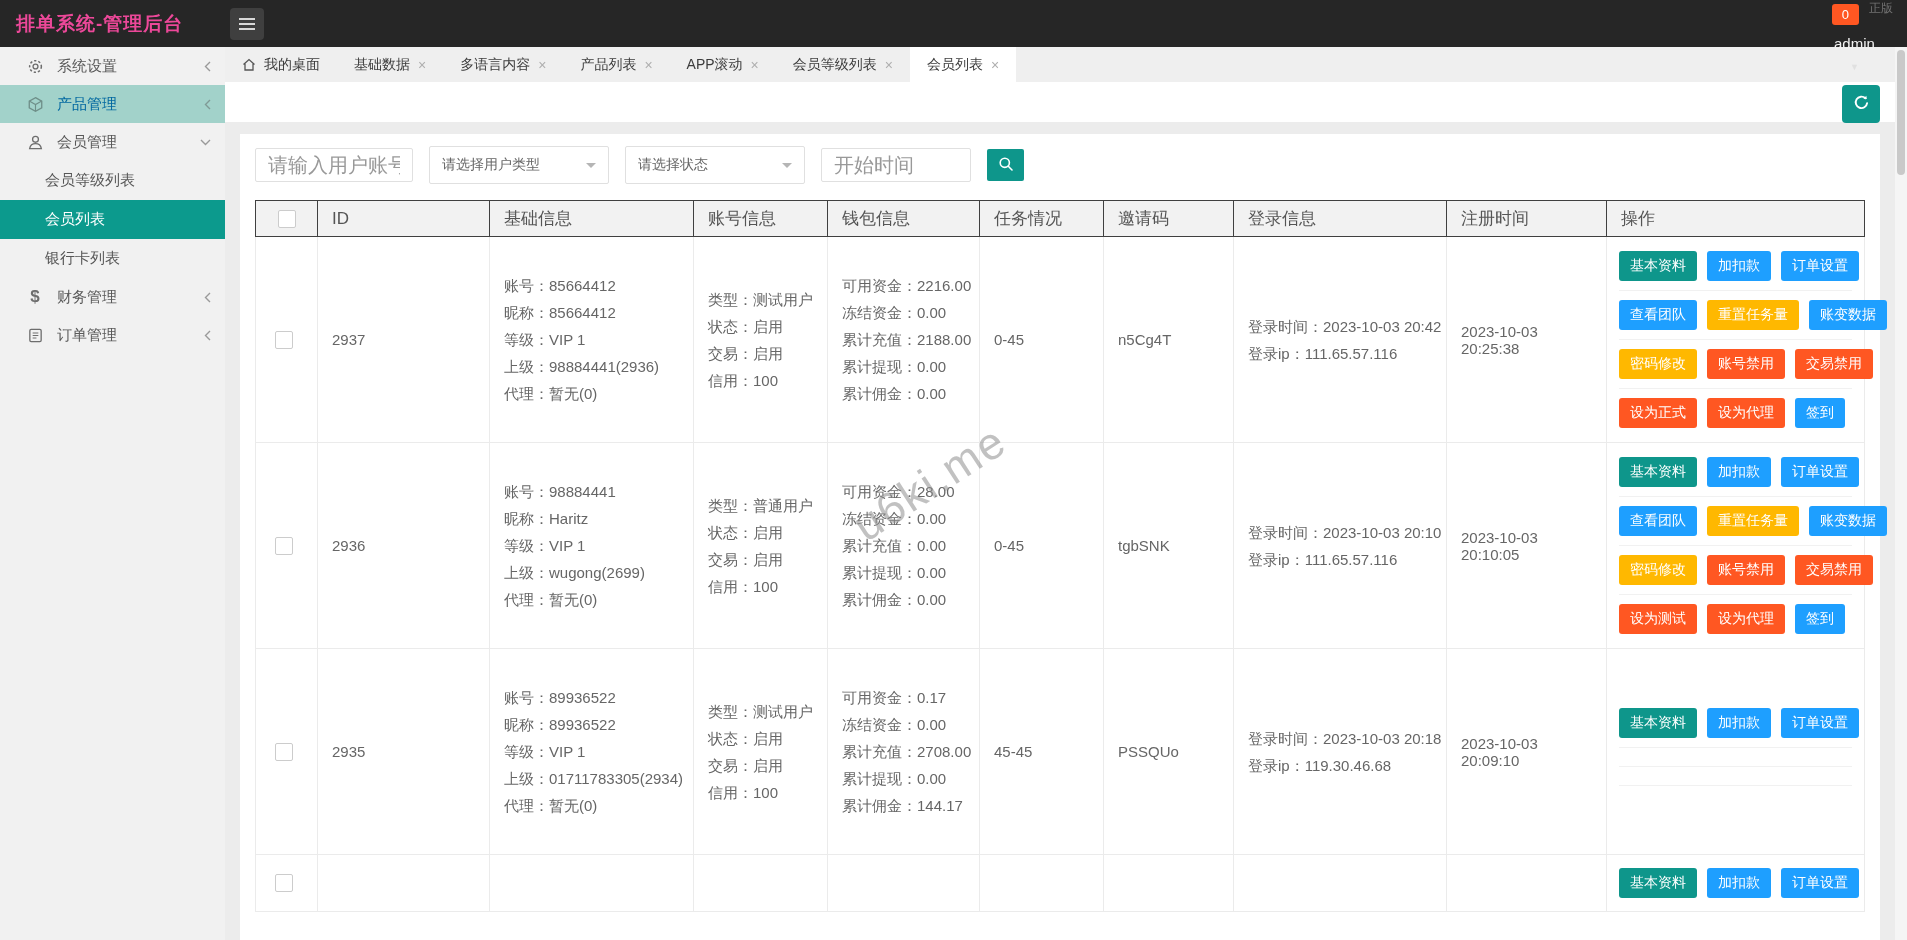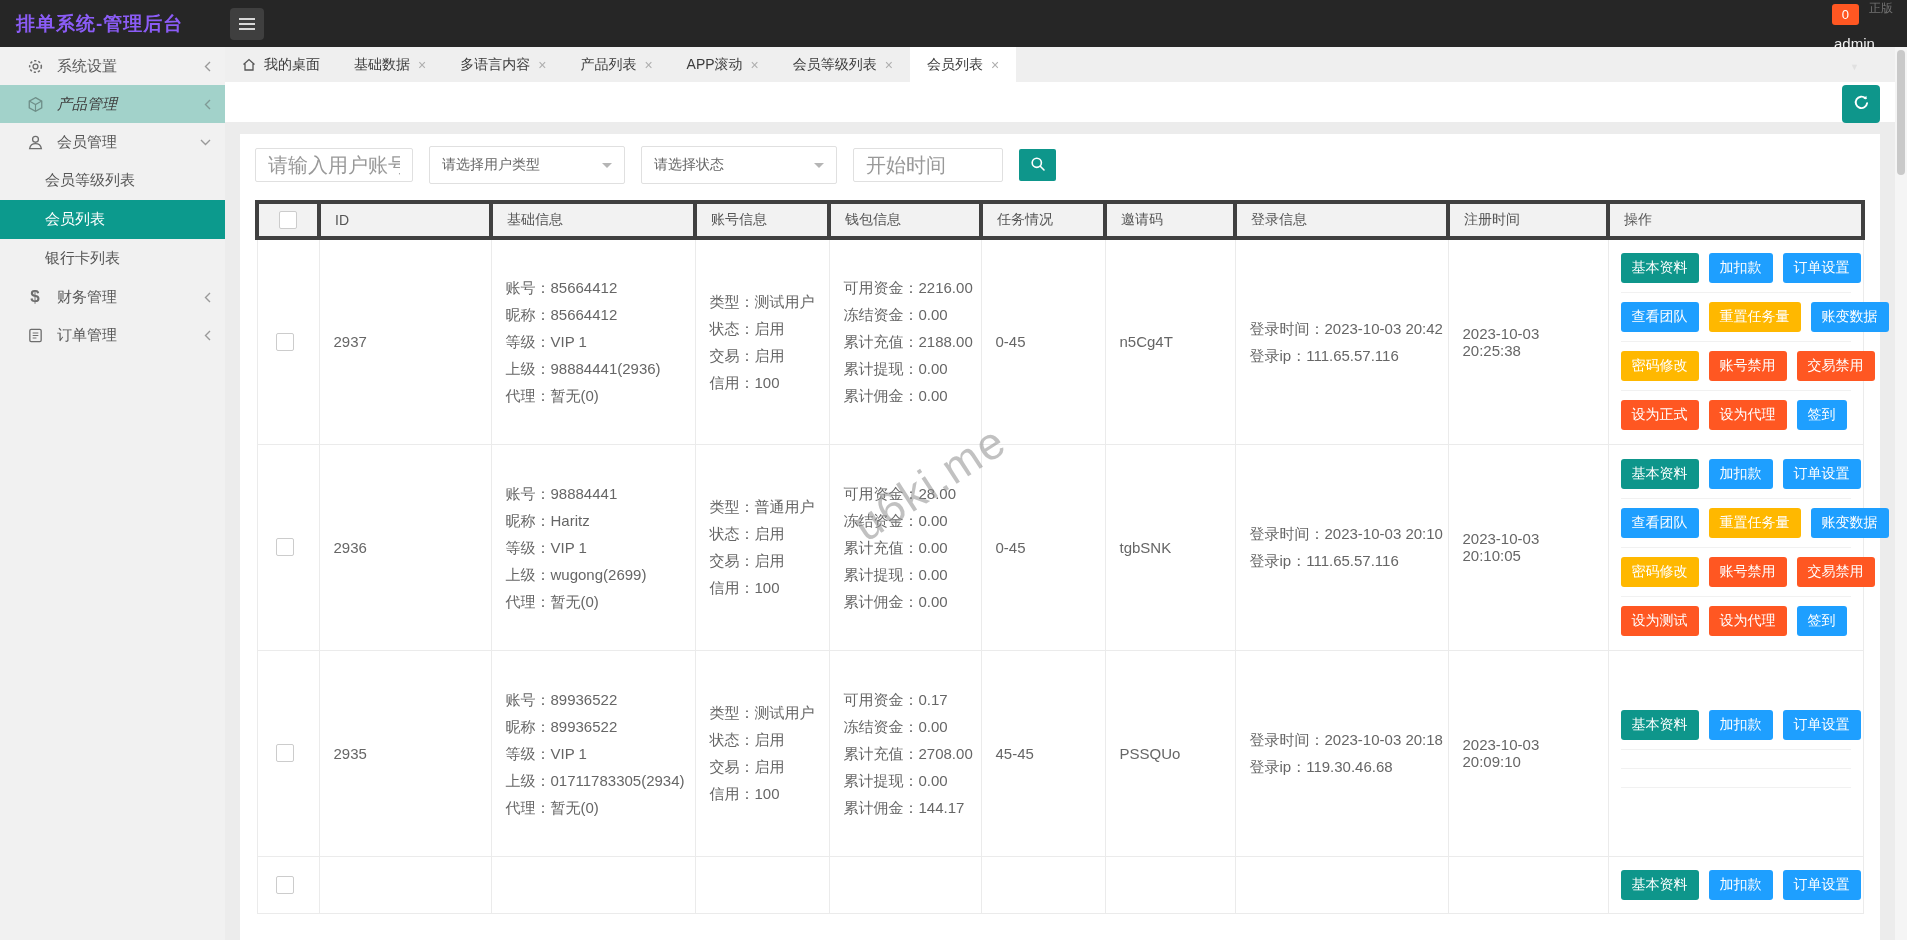--- a/index.html
+++ b/index.html
@@ -1,37 +1,37 @@
 <!DOCTYPE html>
 <html><head>
 <meta charset="utf-8">
 <style>
   * { margin:0; padding:0; box-sizing:border-box; }
   html,body { width:1907px; height:940px; overflow:hidden; }
   body { position:relative; font-family:"Liberation Sans","DejaVu Sans",sans-serif; background:#ececec; color:#333; }
 
   
   .navbar { position:absolute; top:0; left:0; right:0; height:47px; background:#262626; display:flex; align-items:center; z-index:30; }
-  .nav-title { color:#8b5cf6; font-size:19px; font-weight:bold; padding-left:16px; width:218px; letter-spacing:1px; }
+  .nav-title { color:#ec4899; font-size:19px; font-weight:bold; padding-left:16px; width:218px; letter-spacing:1px; }
   .hamburger { width:34px; height:32px; background:#3f3f3f; border-radius:4px; margin-left:12px; display:flex; flex-direction:column; justify-content:center; align-items:center; gap:3px; cursor:pointer; }
   .hamburger i { display:block; width:16px; height:2px; background:#d8d8d8; }
   .nav-right { margin-left:auto; display:flex; align-items:center; gap:10px; padding-right:30px;flex-direction:column; }
   .withdraw-label { color:#f2f2f2; font-size:15px; cursor:pointer; }
   .withdraw-badge { background:#ff5722; color:#fff; font-size:13px; padding:3px 10px; border-radius:3px; margin-right:18px; cursor:pointer; }
   .admin-name { color:#f2f2f2; font-size:15px; cursor:pointer; }
   .admin-caret { color:#e0e0e0; font-size:9px; cursor:pointer; }
   .corner-text { position:absolute; top:0px; right:14px; color:#8a8a8a; font-size:12px; opacity:.75; }
 
   
   .sidebar { position:absolute; top:47px; left:0; bottom:0; width:225px; background:#f1f1f1; z-index:20; }
   .side-item { height:38px; display:flex; align-items:center; padding:0 14px 0 26px; color:#595959; font-size:15px; cursor:pointer; }
   .side-item .s-icon { width:18px; height:18px; margin-right:13px; display:flex; align-items:center; justify-content:center; color:#6e6e6e; flex:none; }
   .side-item .s-label { flex:1; }
   .side-item .chev { color:#9a9a9a; flex:none; display:flex; }
-  .side-item.dim { background:#a2d2ca; color:#404040;font-style:italic; }
+  .side-item.dim { background:#a2d2ca; color:#0369a1; }
   .side-item.dim .s-icon { color:#6f8f89; }
   .side-sub { height:39px; display:flex; align-items:center; padding-left:45px; color:#565656; font-size:15px; cursor:pointer; }
   .side-sub.active { background:#0c9a8d; color:#fff; }
   .dollar-glyph { font-size:17px; font-weight:bold; }
 
   
   .main { position:absolute; top:47px; left:225px; right:12px; bottom:0; background:#ececec; }
 
   .tabbar { height:35px; background:#efefef; display:flex; align-items:stretch; overflow:hidden; }
   .tab { display:flex; align-items:center; gap:8px; padding:0 17px; font-size:14px; color:#3c3c3c; cursor:pointer; white-space:nowrap; }
@@ -47,35 +47,35 @@
   .card { margin:0 15px; background:#fff; padding:12px 15px 20px; min-height:900px; }
 
   
   .search-row { display:flex; align-items:center; gap:16px; }
   .txt-input { height:31px; border:1px solid #e0e0e0; border-radius:2px; padding:16px 12px; font-size:20px; color:#666; font-family:inherit; background:#fff; outline:none; }
   .txt-input::placeholder { color:#999; }
   .w-account { width:158px; }
   .w-time { width:150px; }
   .sel { height:38px; border:1px solid #e0e0e0; border-radius:2px; background:#fff; display:flex; align-items:center; padding:0 12px; font-size:14px; color:#666; cursor:pointer; }
   .sel .sel-text { flex:1; }
-  .w-type,.w-status { width:196px; }
+  .w-type,.w-status { width:180px; }
   .sel .caret { width:0; height:0; border:5px solid transparent; border-top-color:#b5b5b5; margin-top:6px; margin-left:8px; }
   .search-btn { width:37px; height:32px; background:#0e968b; border:none; border-radius:2px; display:flex; align-items:center; justify-content:center; cursor:pointer; }
 
   
   .btn-row { margin-top:12px; display:flex; align-items:center; gap:13px; height:34px; }
   .btn { height:34px; border:none; border-radius:2px; color:#fff; font-size:14px; padding:0 18px; display:inline-flex; align-items:center; gap:7px; cursor:pointer; font-family:inherit; }
   .btn-danger { background:#ff5722; }
   .btn-add { background:#0d9c77; }
   .plus-glyph { font-size:16px; line-height:1; }
   .total-text { margin-left:auto; font-size:15px; color:#333; }
 
   
   table.grid { width:100%; border-collapse:collapse; table-layout:fixed; margin-top:16px; }
-  .grid th { background:#f2f2f2; border:4px solid #404040; height:36px; font-weight:normal; font-size:14px; color:#555; text-align:left; padding-left:14px; }
+  .grid th { background:#f2f2f2; border:1px solid #404040; height:36px; font-weight:normal; font-size:17px; color:#555; text-align:left; padding-left:14px; }
   .grid th.c-check, .grid td.c-check { text-align:center; padding-left:0; }
   .grid td { border:1px solid #ebebeb; color:#666; font-size:15px; vertical-align:middle; padding:10px 6px 10px 14px; }
   .grid tr.row { height:206px; }
   .line { line-height:27px; white-space:nowrap; }
   .checkbox { width:18px; height:18px; border:1px solid #ccc; border-radius:2px; background:#fff; margin:0 auto; cursor:pointer; }
 
   td.c-actions { padding:4px 12px; }
   .agroup { display:flex; gap:10px; padding:9px 0; border-bottom:1px solid #f1f1f1; }
   .agroup.last { border-bottom:none; }
   .abtn { height:30px; padding:0 11px; border-radius:3px; color:#fff; font-size:14px; display:inline-flex; align-items:center; cursor:pointer; white-space:nowrap; }

